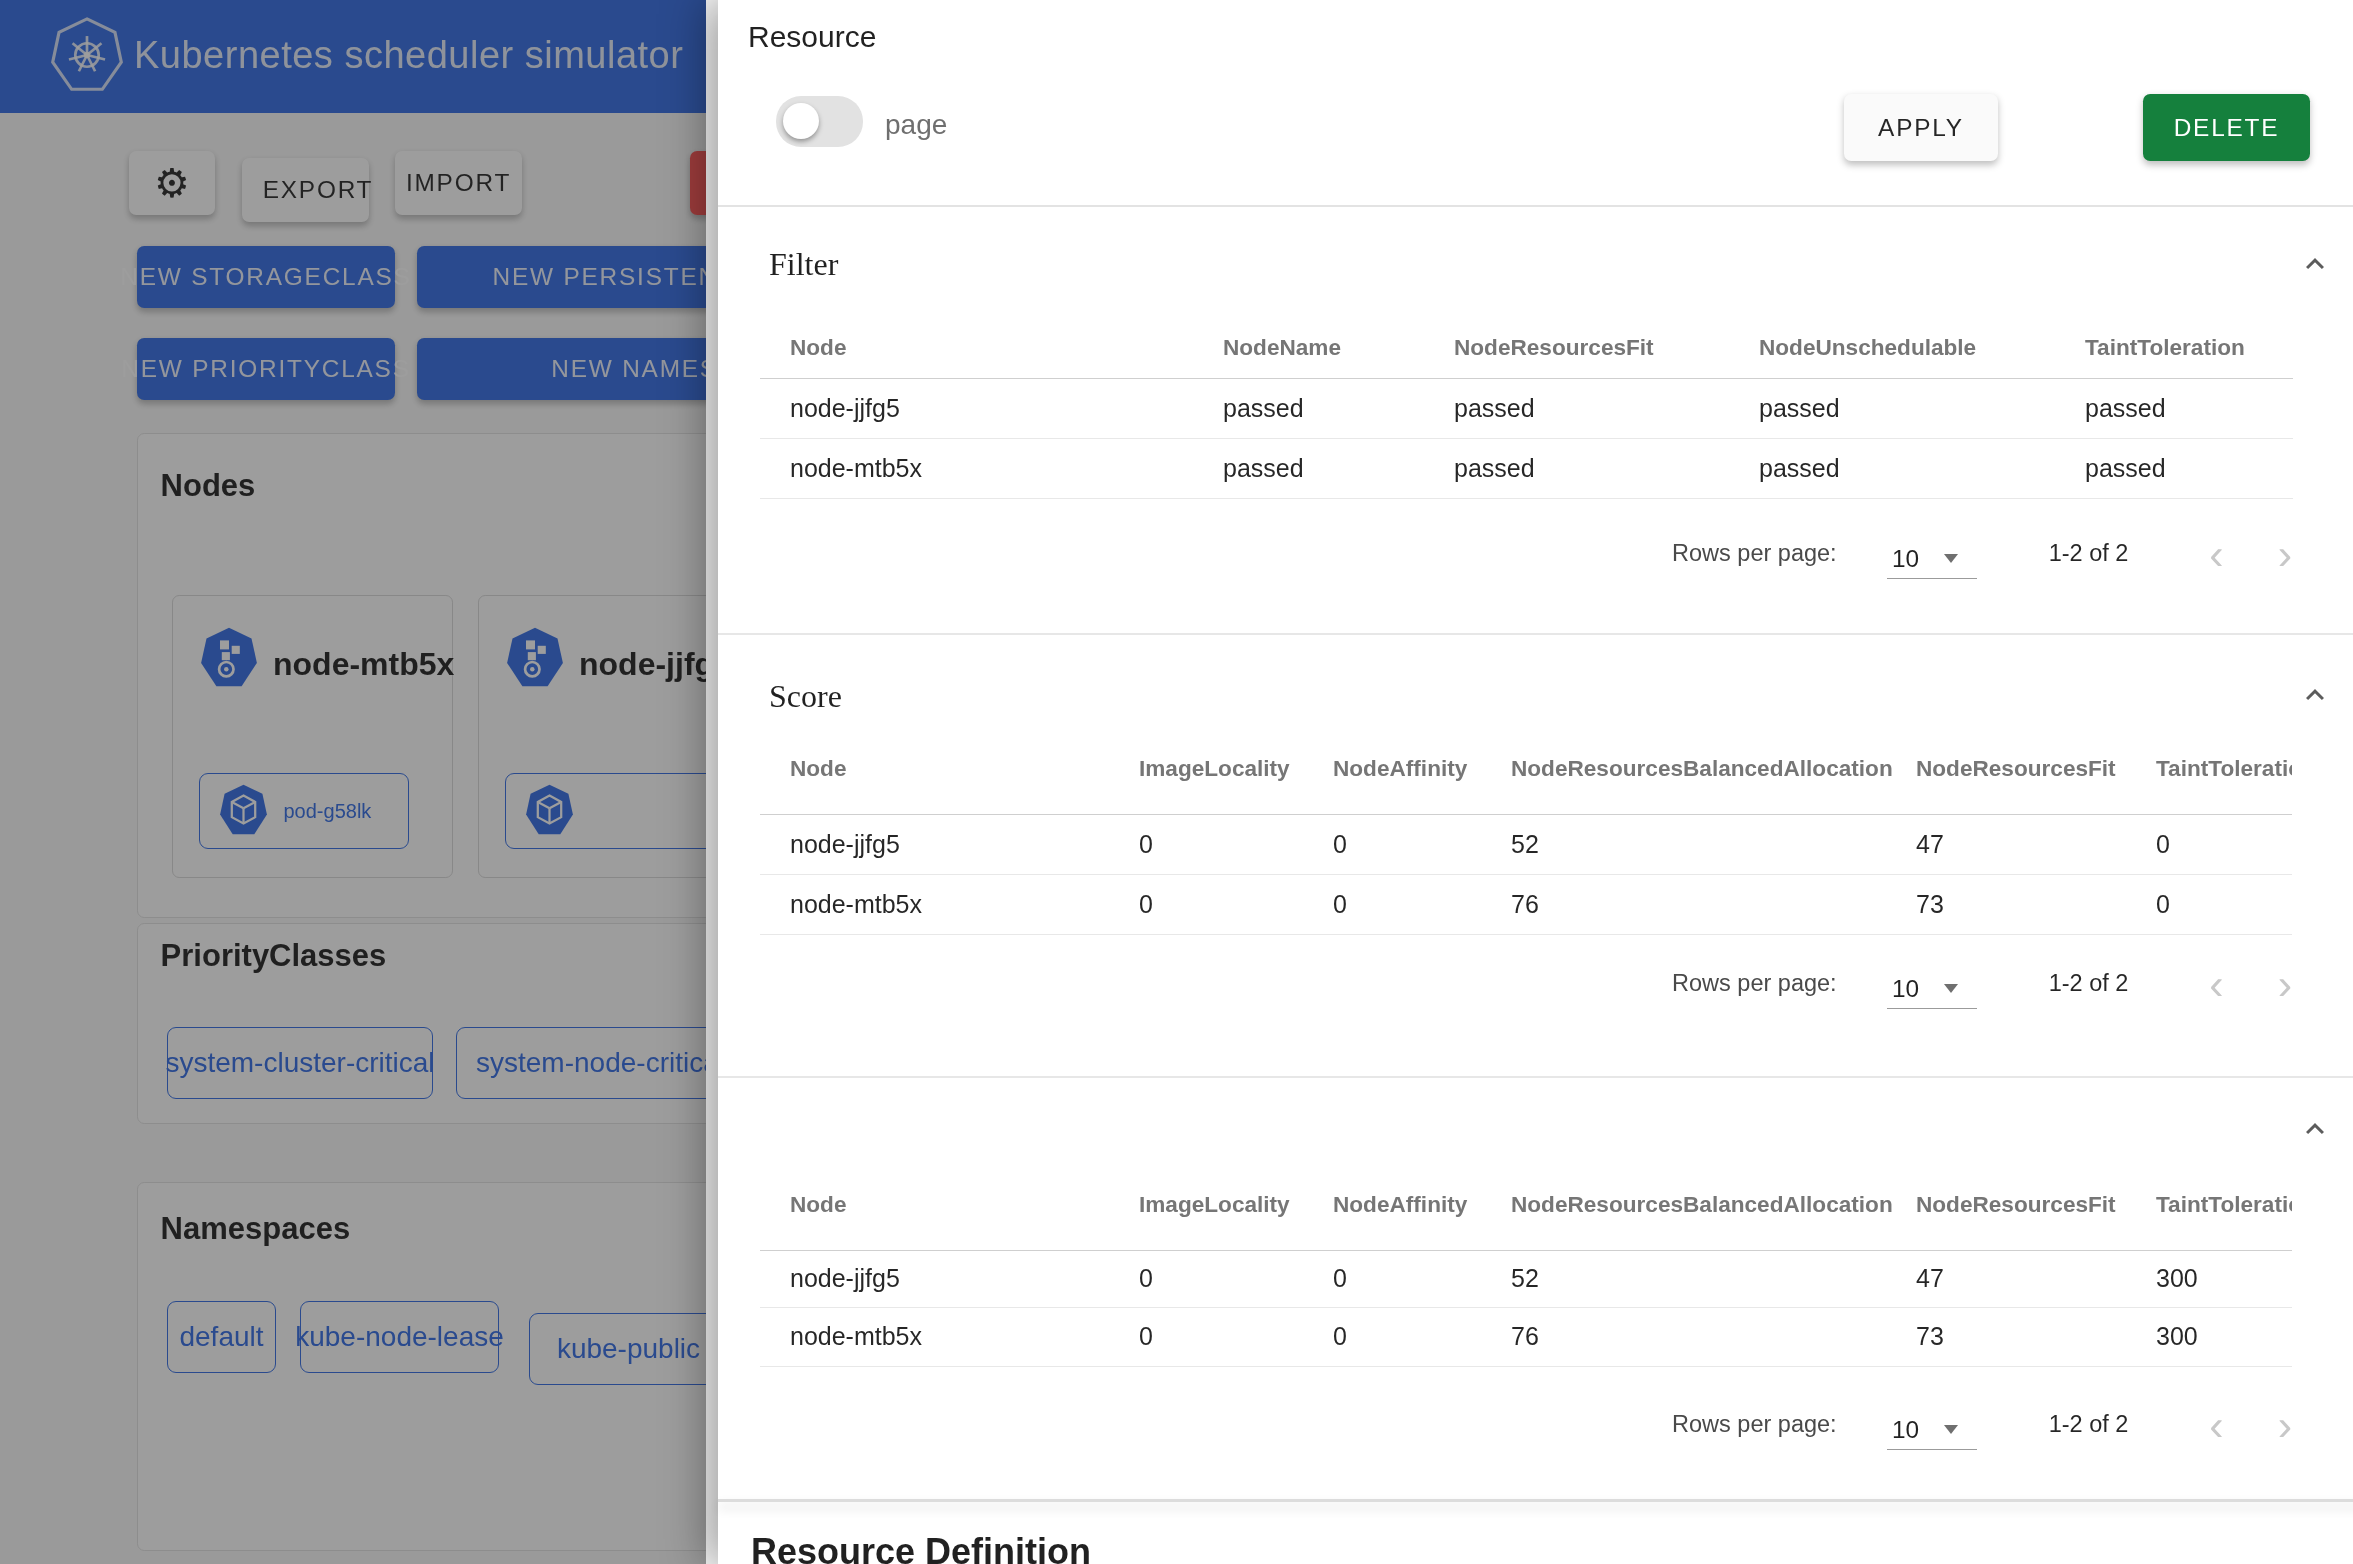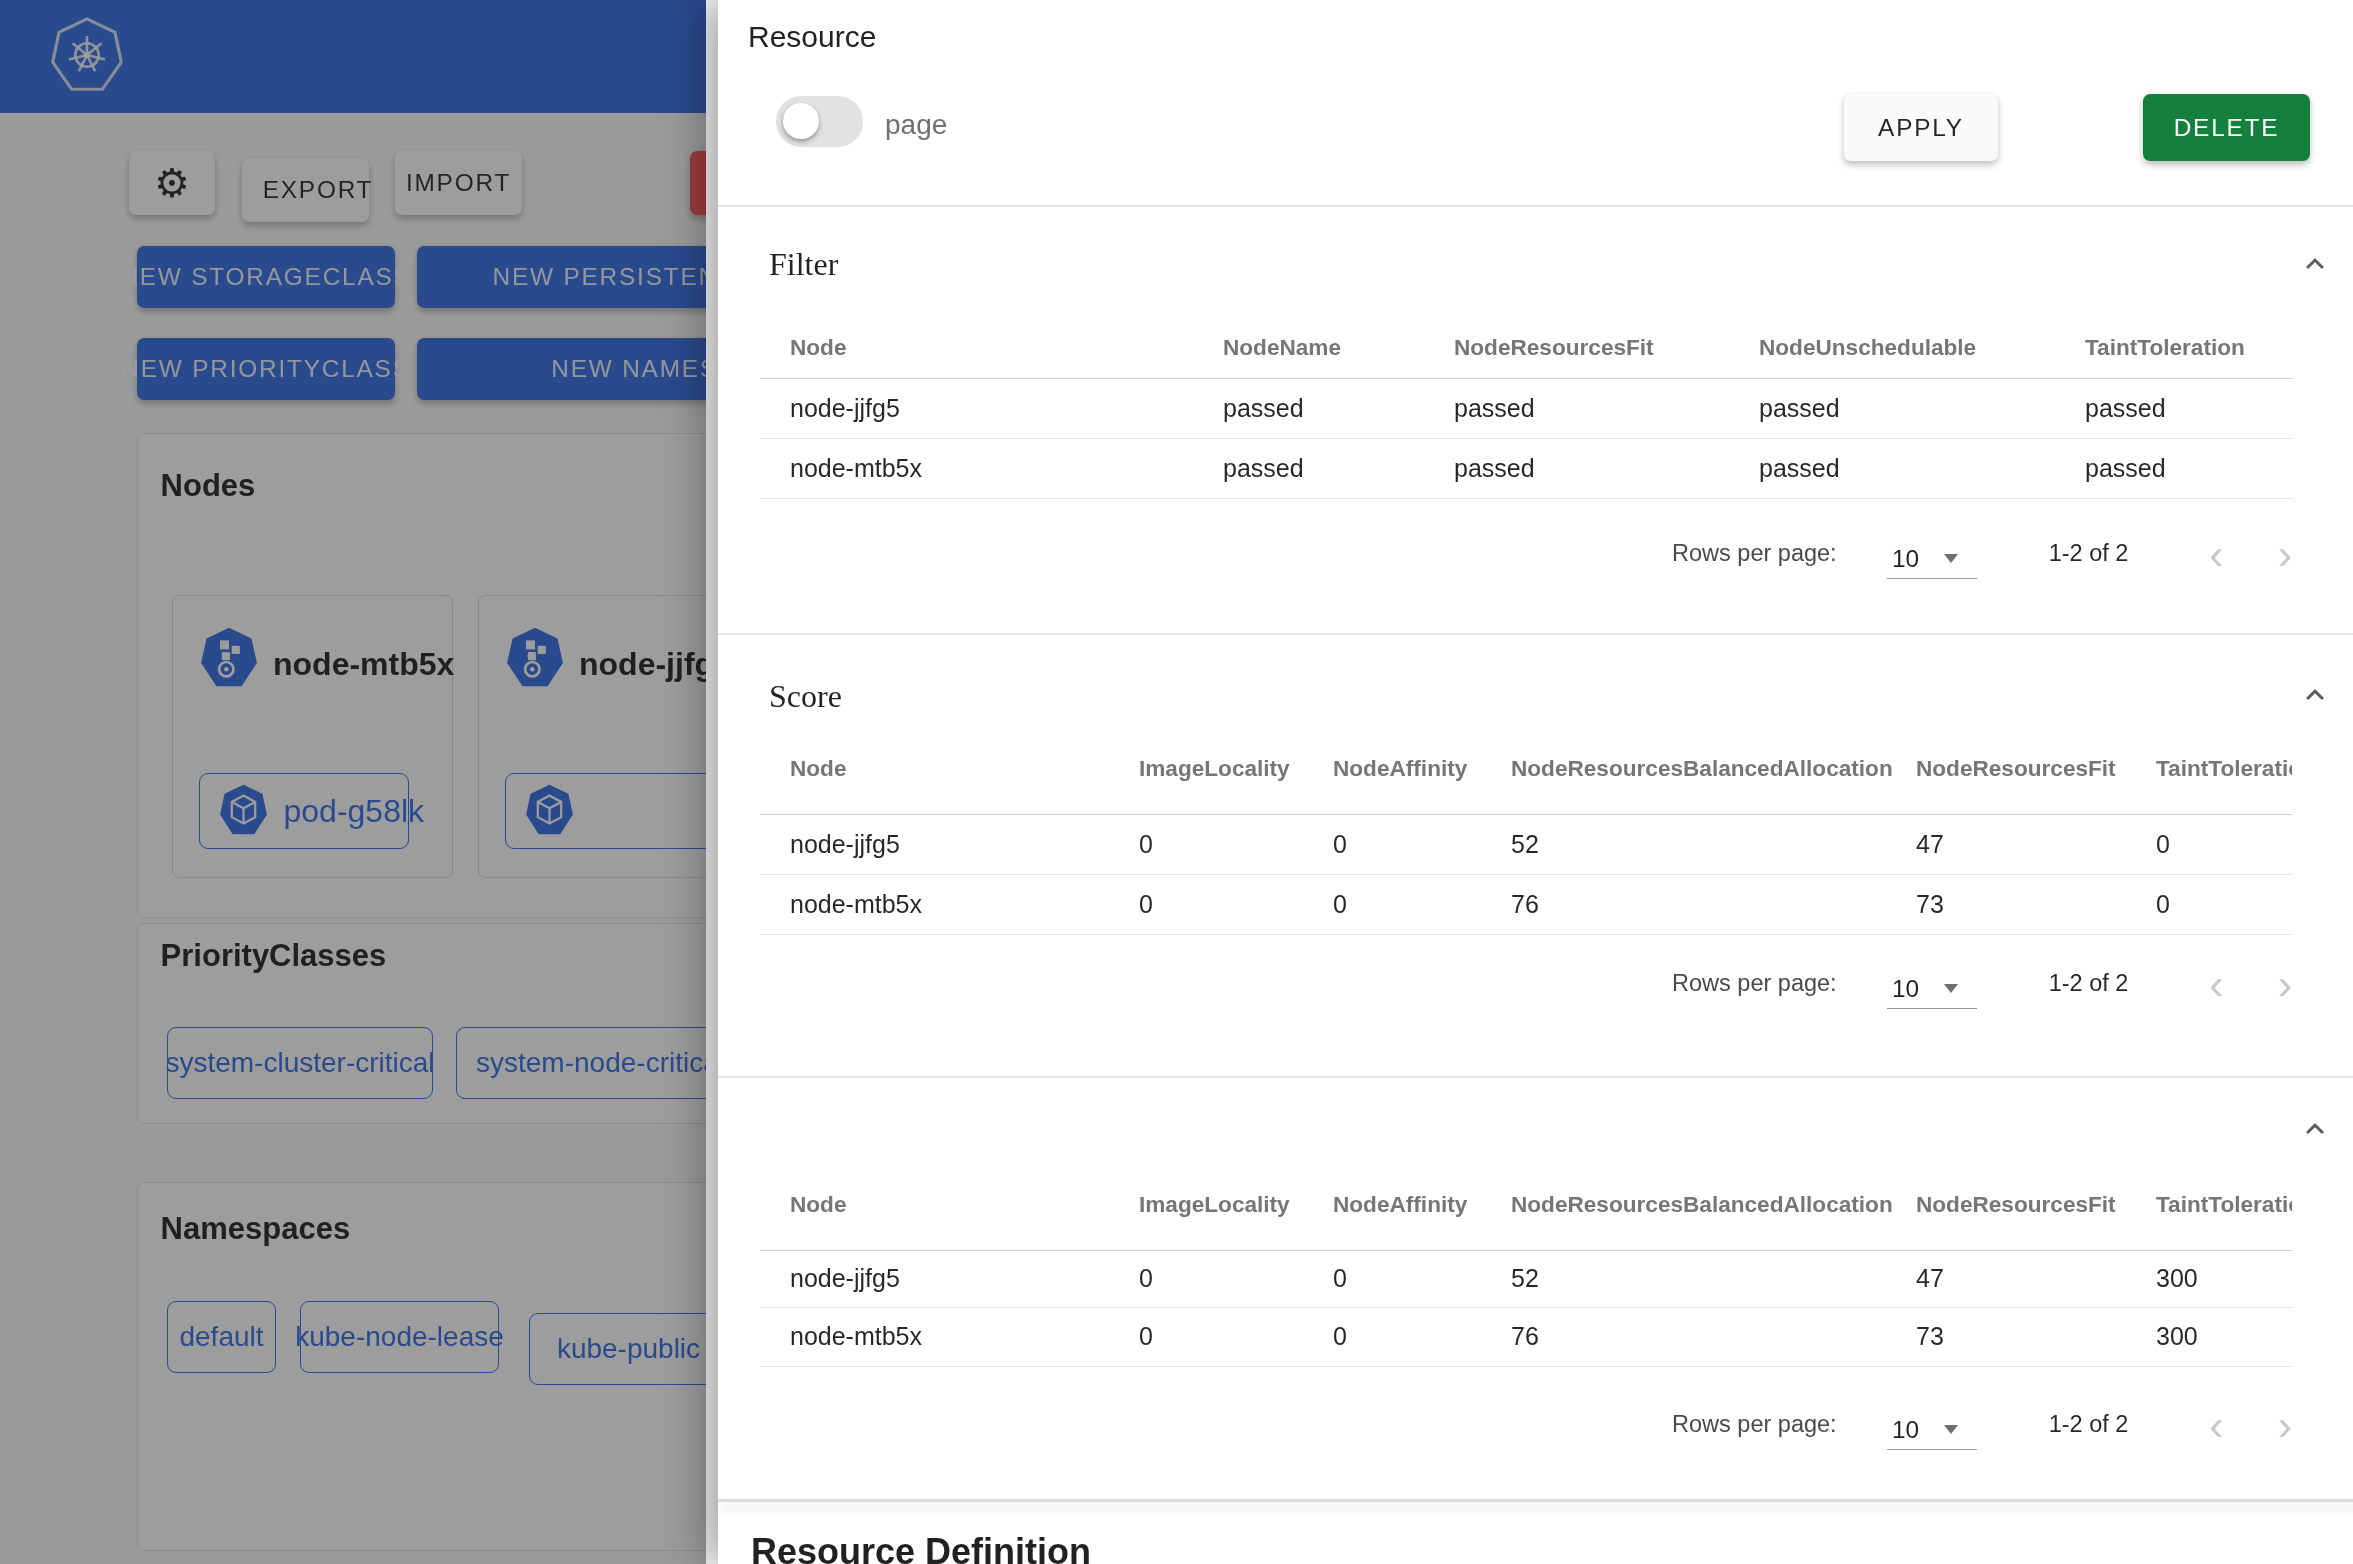--- a/index.html
+++ b/index.html
@@ -18,21 +18,21 @@
   .btn-blue{background:#326ce5;color:rgba(255,255,255,0.92);}
   .btn-red{background:#ff5252;color:#fff;}
 
   .panel{position:absolute;left:137px;width:633px;background:#ffffff;border:1.8px solid #e2e2e2;border-radius:7.2px;}
   .panel-title{position:absolute;left:22.6px;font-size:31px;font-weight:700;color:rgba(0,0,0,0.87);}
 
   .node-card{position:absolute;width:281px;height:283px;border:1.8px solid #d9d9d9;border-radius:7.2px;background:#fff;cursor:pointer;}
   .node-title{position:absolute;left:100px;top:50px;font-size:32px;font-weight:700;color:rgba(0,0,0,0.87);white-space:nowrap;}
   .pod-chip{position:absolute;left:26px;top:177px;width:210px;height:76px;border:1.8px solid #326ce5;border-radius:9px;
             display:flex;align-items:center;background:#fff;cursor:pointer;}
-  .pod-chip .pod-label{margin-left:14.5px;font-size:32px;color:#326ce5;white-space:nowrap;}
+  .pod-chip .pod-label{margin-left:14.5px;font-size:20px;color:#326ce5;white-space:nowrap;}
 
   .chip{position:absolute;height:72px;border:1.8px solid #326ce5;border-radius:9px;background:#fff;
         display:flex;align-items:center;justify-content:center;font-size:28px;color:#326ce5;white-space:nowrap;cursor:pointer;}
 
   
   #scrim{position:absolute;left:0;top:0;width:706px;height:1565px;background:rgba(33,33,33,0.44);z-index:5;}
 
   
   #drawer{position:absolute;left:706px;top:0;width:1648px;height:1565px;background:#ffffff;z-index:10;
           box-shadow:-12.7px 0 40px rgba(0,0,0,0.35);margin-left:12px;}
@@ -90,20 +90,21 @@
             <line x1="41" y1="44" x2="41" y2="23"></line>
               <line x1="41" y1="44" x2="57" y2="31"></line>
             <line x1="41" y1="44" x2="61" y2="49"></line>
               <line x1="41" y1="44" x2="50" y2="62"></line>
             <line x1="41" y1="44" x2="32" y2="62"></line>
               <line x1="41" y1="44" x2="21" y2="49"></line>
             <line x1="41" y1="44" x2="25" y2="31"></line>
           </g>
         </svg>
       </span>
+      <span class="title">Kubernetes scheduler simulator</span>
     </div>
 
     <div class="btn" style="left:129px;top:151px;width:86px;height:64px;">
       <span style="font-size:40px;letter-spacing:0;">⚙</span>
     </div>
     <div class="btn" style="left:242px;top:158px;width:127px;height:64px;padding-left:25px;">EXPORT</div>
     <div class="btn" style="left:395px;top:151px;width:127px;height:64px;">IMPORT</div>
     <div class="btn btn-red" style="left:690px;top:151px;width:118px;height:64px;"></div>
 
     <div class="btn btn-blue" style="left:137px;top:246px;width:258px;height:62px;">NEW STORAGECLASS</div>

